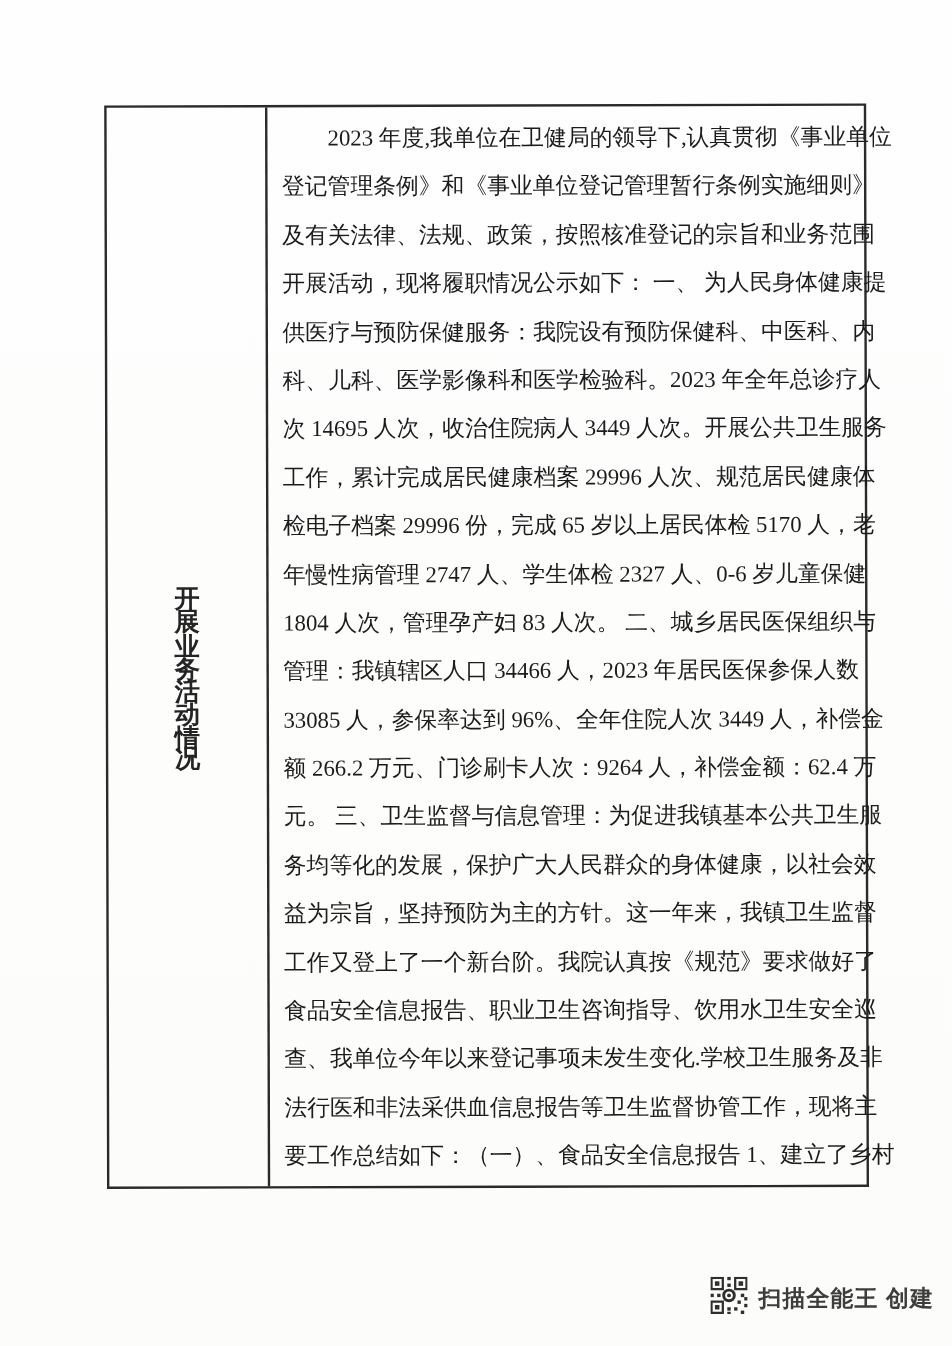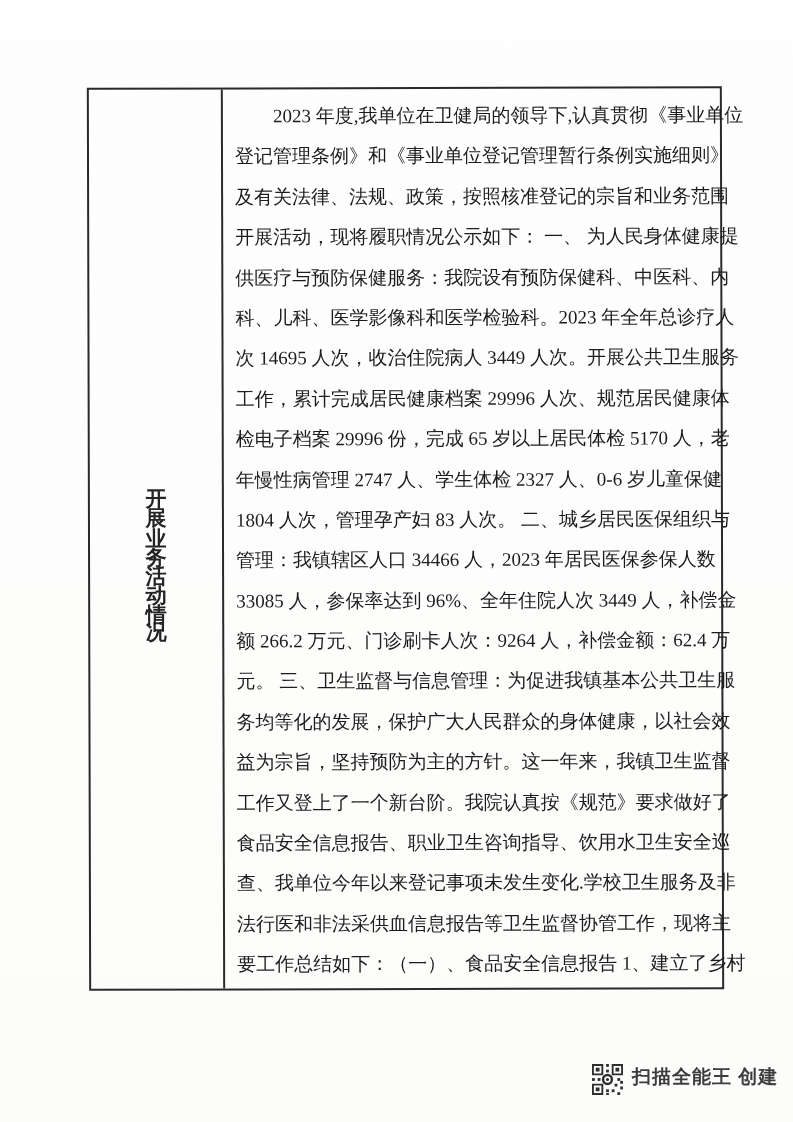--- a/index.html
+++ b/index.html
@@ -65,21 +65,21 @@
     overflow: visible;
   }
   .text-line.first {
     text-indent: 2em;
   }
   .watermark {
     position: absolute;
     left: 592px;
     top: 1064px;
     display: flex;
-    align-items: flex-start;
+    align-items: flex-end;
     gap: 9px;
     font-family: "Liberation Sans", "DejaVu Sans", sans-serif;
   }
   .qr-icon {
     width: 31px;
     height: 31px;
     display: block;
   }
   .watermark-label {
     font-size: 19px;

